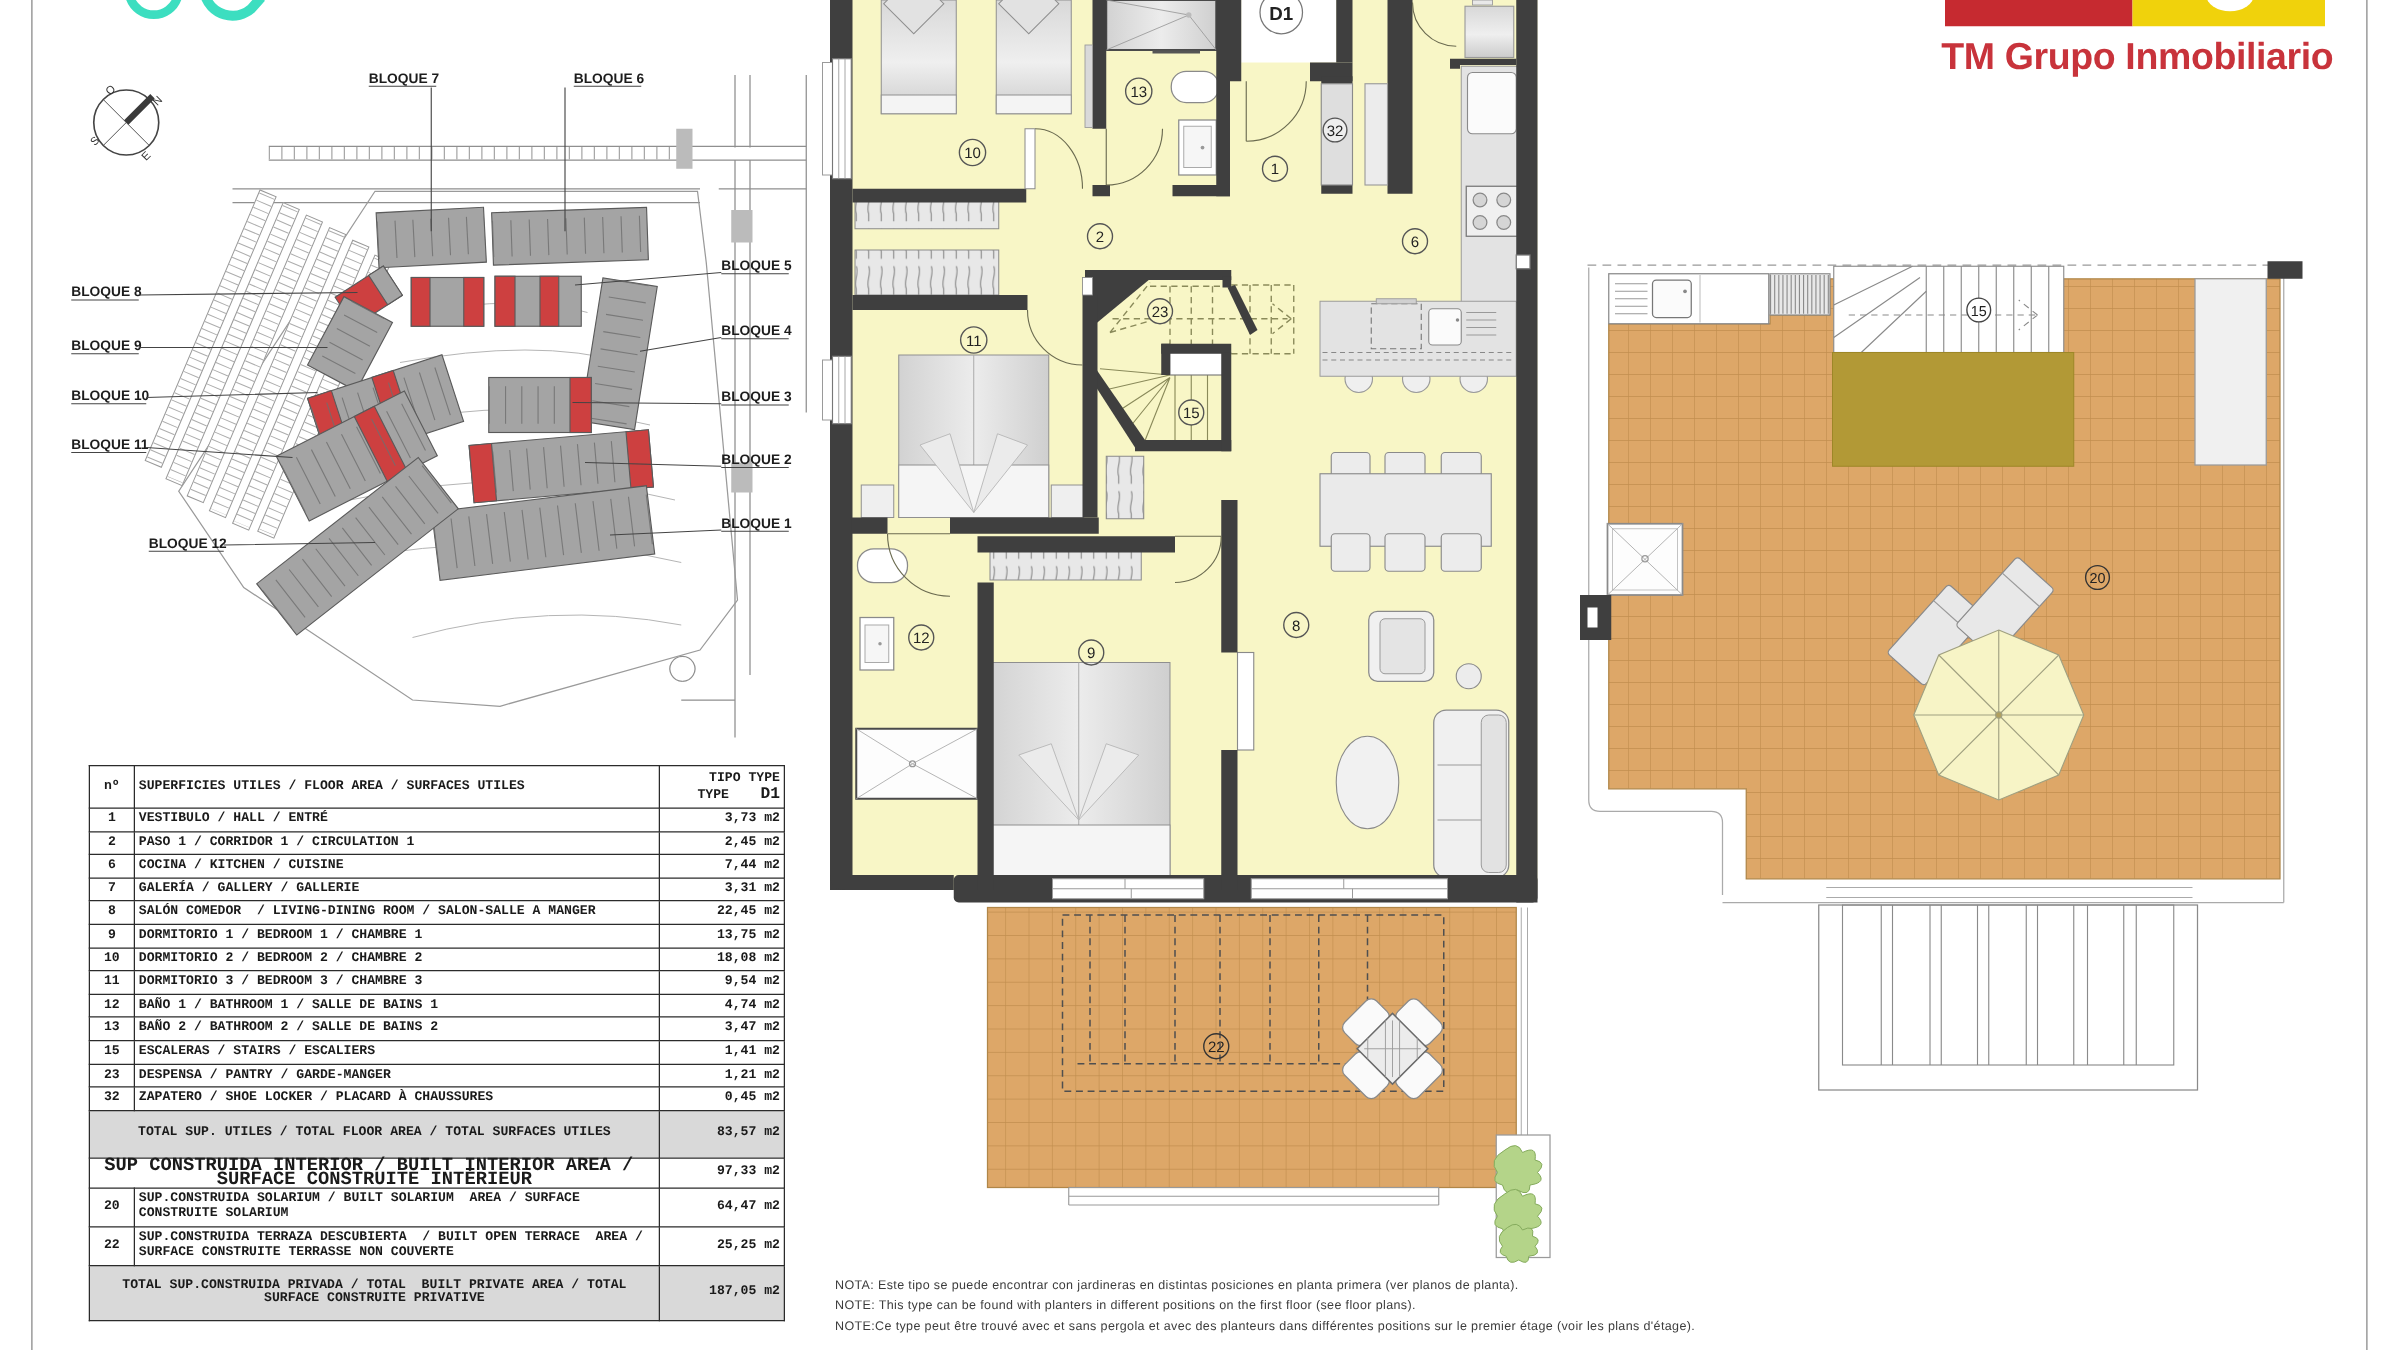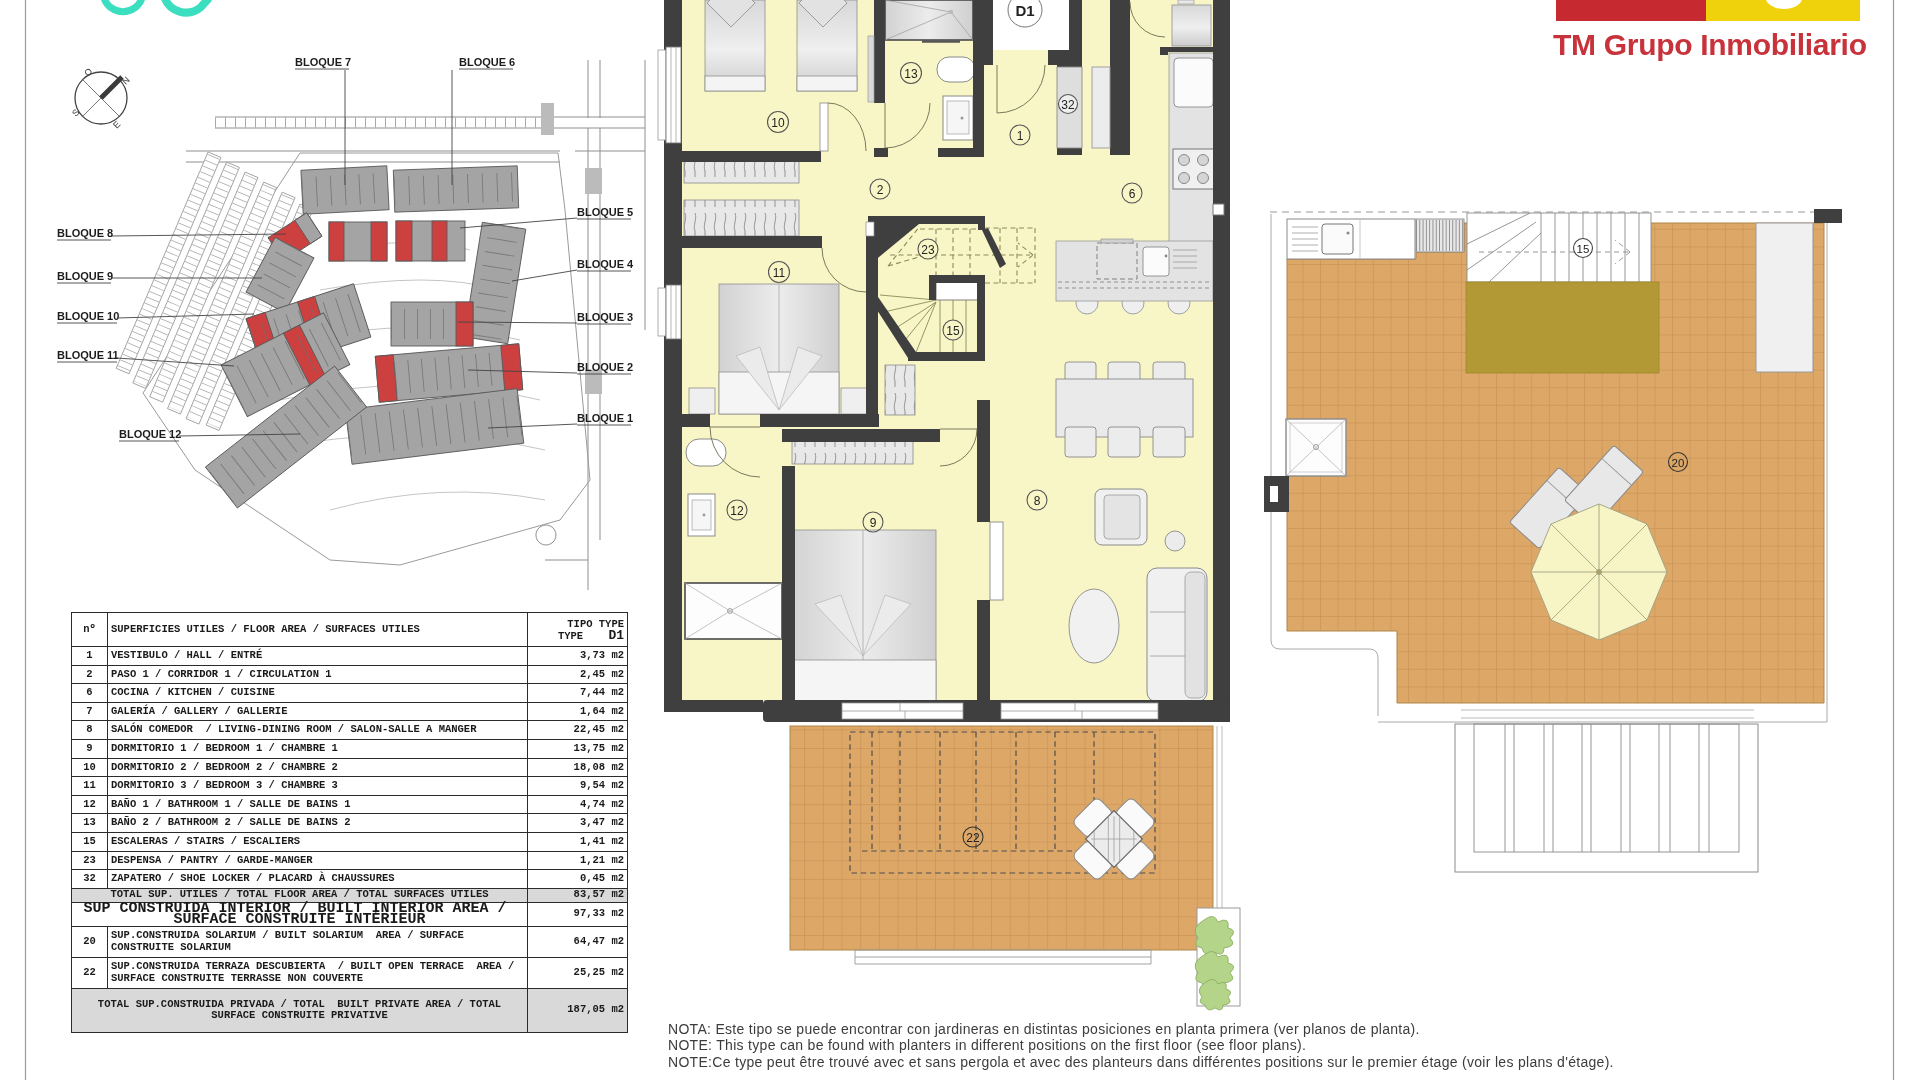--- a/index.html
+++ b/index.html
@@ -7,21 +7,21 @@
   #page{position:relative;width:1920px;height:1080px;background:#fff;}
   svg{position:absolute;left:0;top:0;}
   #areas{position:absolute;left:71px;top:612px;width:557px;}
   #areas table{border-collapse:collapse;width:557px;table-layout:fixed;font-family:Liberation Mono, monospace;}
   #areas td{border:1.4px solid #2b2b2b;font-size:10.5px;font-weight:bold;color:#1a1a1a;
     padding:0 3px;line-height:11.5px;vertical-align:middle;}
   #areas td.n{text-align:center;width:29px;}
   #areas td.v{text-align:right;width:93px;}
   #areas tr.g td{background:#d9d9d9;}
   #areas td.c{text-align:center;}
-  #notes{position:absolute;left:668px;top:1021px;font-size:14px;color:#3c3c3c;
+  #notes{position:absolute;left:668px;top:1021px;font-size:10px;color:#3c3c3c;
     line-height:16.4px;letter-spacing:0.3px;white-space:nowrap;}
 </style>
 </head>
 <body>
 <div id="page">
 <svg width="1920" height="1080" viewBox="0 0 1920 1080">
 <defs>
   <pattern id="tgrid" width="18.7" height="18.7" patternUnits="userSpaceOnUse">
     <rect width="18.7" height="18.7" fill="#dda768"></rect>
     <path d="M18.7 0H0V18.7" fill="none" stroke="#c18e4e" stroke-width="1"></path>
@@ -700,21 +700,21 @@
 
 <tr style="height:18.6px">
             <td class="n">6</td>
             <td>COCINA / KITCHEN / CUISINE</td>
             <td class="v">7,44 m2</td>
           </tr>
 
 <tr style="height:18.6px">
             <td class="n">7</td>
             <td>GALERÍA / GALLERY / GALLERIE</td>
-            <td class="v">1,64 m2</td>
+            <td class="v">3,31 m2</td>
           </tr>
 
 <tr style="height:18.6px">
             <td class="n">8</td>
             <td>SALÓN COMEDOR&nbsp; / LIVING-DINING ROOM / SALON-SALLE A MANGER</td>
             <td class="v">22,45 m2</td>
           </tr>
 
 <tr style="height:18.6px">
             <td class="n">9</td>
@@ -757,21 +757,21 @@
             <td>DESPENSA / PANTRY / GARDE-MANGER</td>
             <td class="v">1,21 m2</td>
           </tr>
 
 <tr style="height:18.6px">
             <td class="n">32</td>
             <td>ZAPATERO / SHOE LOCKER / PLACARD À CHAUSSURES</td>
             <td class="v">0,45 m2</td>
           </tr>
 
-<tr class="g" style="height:14px">
+<tr class="g" style="height:38px">
             <td colspan="2" class="c">TOTAL SUP. UTILES / TOTAL FLOOR AREA / TOTAL SURFACES UTILES</td>
             <td class="v">83,57 m2</td>
           </tr>
 
 <tr style="height:20px">
             <td colspan="2" class="c" style="font-size:15px">SUP CONSTRUIDA INTERIOR / BUILT INTERIOR AREA /&nbsp; SURFACE CONSTRUITE INTÉRIEUR</td>
             <td class="v">97,33 m2</td>
           </tr>
 
 <tr style="height:31px">

